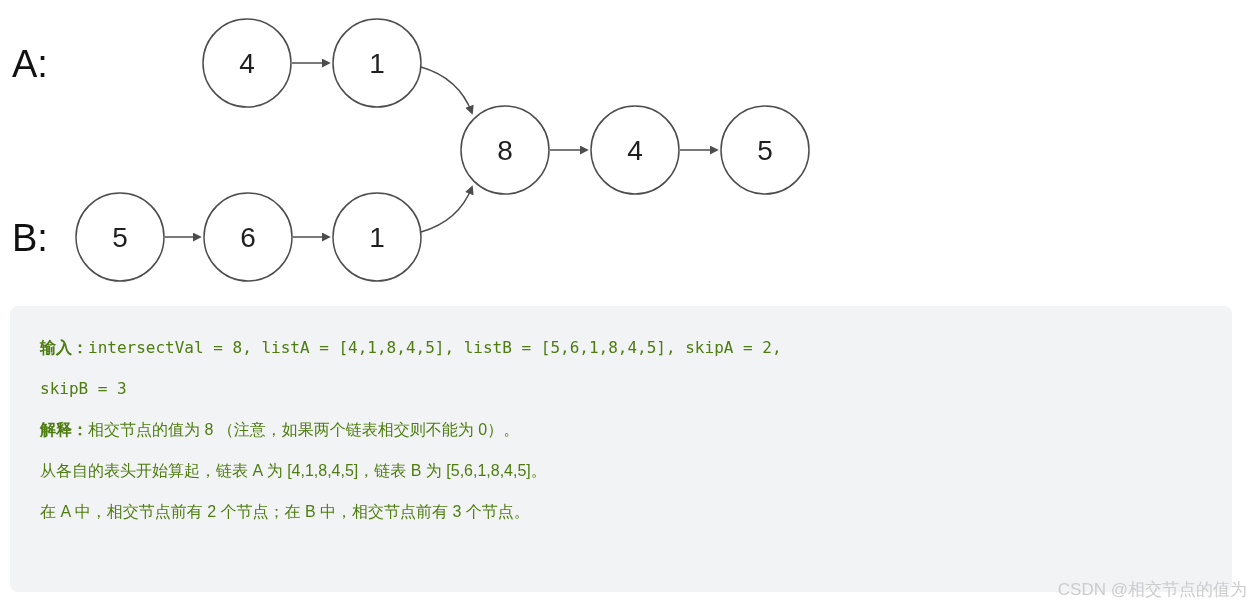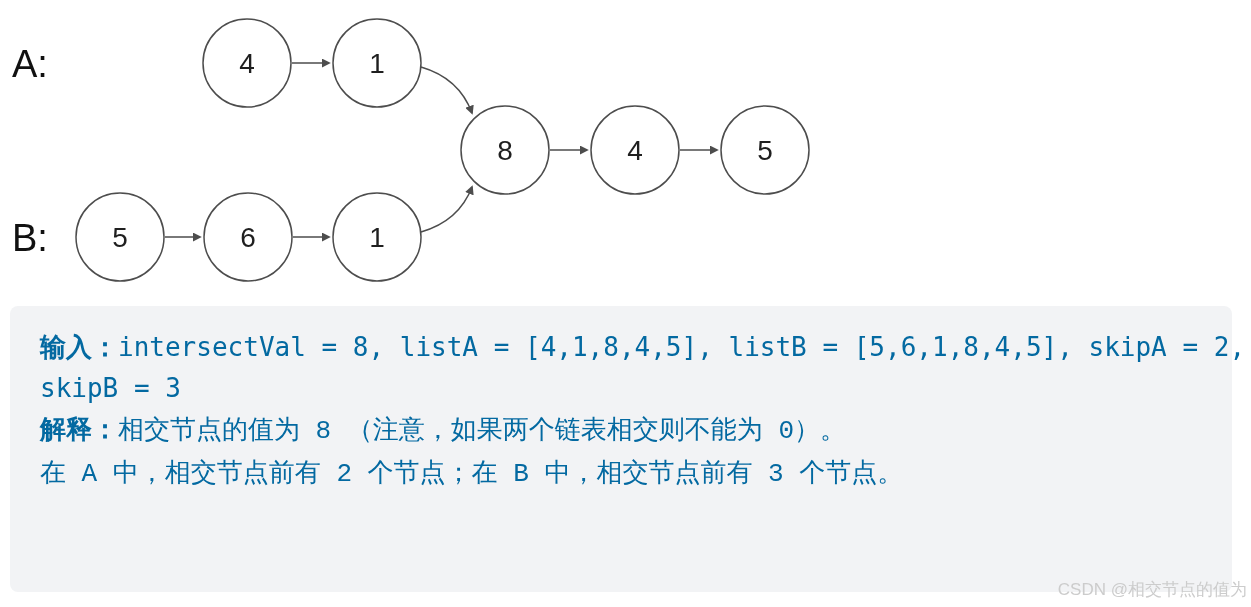--- a/index.html
+++ b/index.html
@@ -46,33 +46,33 @@
     top: 306px;
     width: 1222px;
     height: 286px;
     box-sizing: border-box;
     background: #f2f3f5;
     border-radius: 8px;
     padding: 21px 20px 0 30px;
   }
   .box-line {
     line-height: 41px;
-    font-size: 26px;
-    color: #0369a1;
+    font-size: 16px;
+    color: #4d7c0f;
     white-space: pre;
   }
   .cn-label {
     font-weight: bold;
     font-family: "DejaVu Sans Mono", "DejaVu Serif", serif;
   }
   .code-text {
     font-family: "DejaVu Sans Mono", monospace;
   }
   .cn-text {
-    font-family: Liberation Mono, monospace;
+    font-family: Liberation Sans, sans-serif;
     text-align: center;
   }
   .watermark {
     position: absolute;
     right: 4px;
     bottom: 6px;
     font-size: 17px;
     color: #cccccc;
     font-family: "Liberation Sans", sans-serif;
   }
@@ -136,17 +136,18 @@
     <g>
       <circle class="node-circle" cx="377" cy="237" r="44"></circle>
       <text class="node-value" x="377" y="247">1</text>
     </g>
   </svg>
 
   <div class="example-box">
     <div class="box-line"><span class="cn-label">输入：</span><span class="code-text">intersectVal = 8, listA = [4,1,8,4,5], listB = [5,6,1,8,4,5], skipA = 2,</span></div>
     <div class="box-line"><span class="code-text">skipB = 3</span></div>
     <div class="box-line"><span class="cn-label">解释：</span><span class="cn-text">相交节点的值为 8 （注意，如果两个链表相交则不能为 0）。</span></div>
+    <div class="box-line"><span class="cn-text">从各自的表头开始算起，链表 A 为 [4,1,8,4,5]，链表 B 为 [5,6,1,8,4,5]。</span></div>
     <div class="box-line"><span class="cn-text">在 A 中，相交节点前有 2 个节点；在 B 中，相交节点前有 3 个节点。</span></div>
   </div>
 
   <div class="watermark">CSDN @相交节点的值为</div>
 </div>
 
 </body></html>

